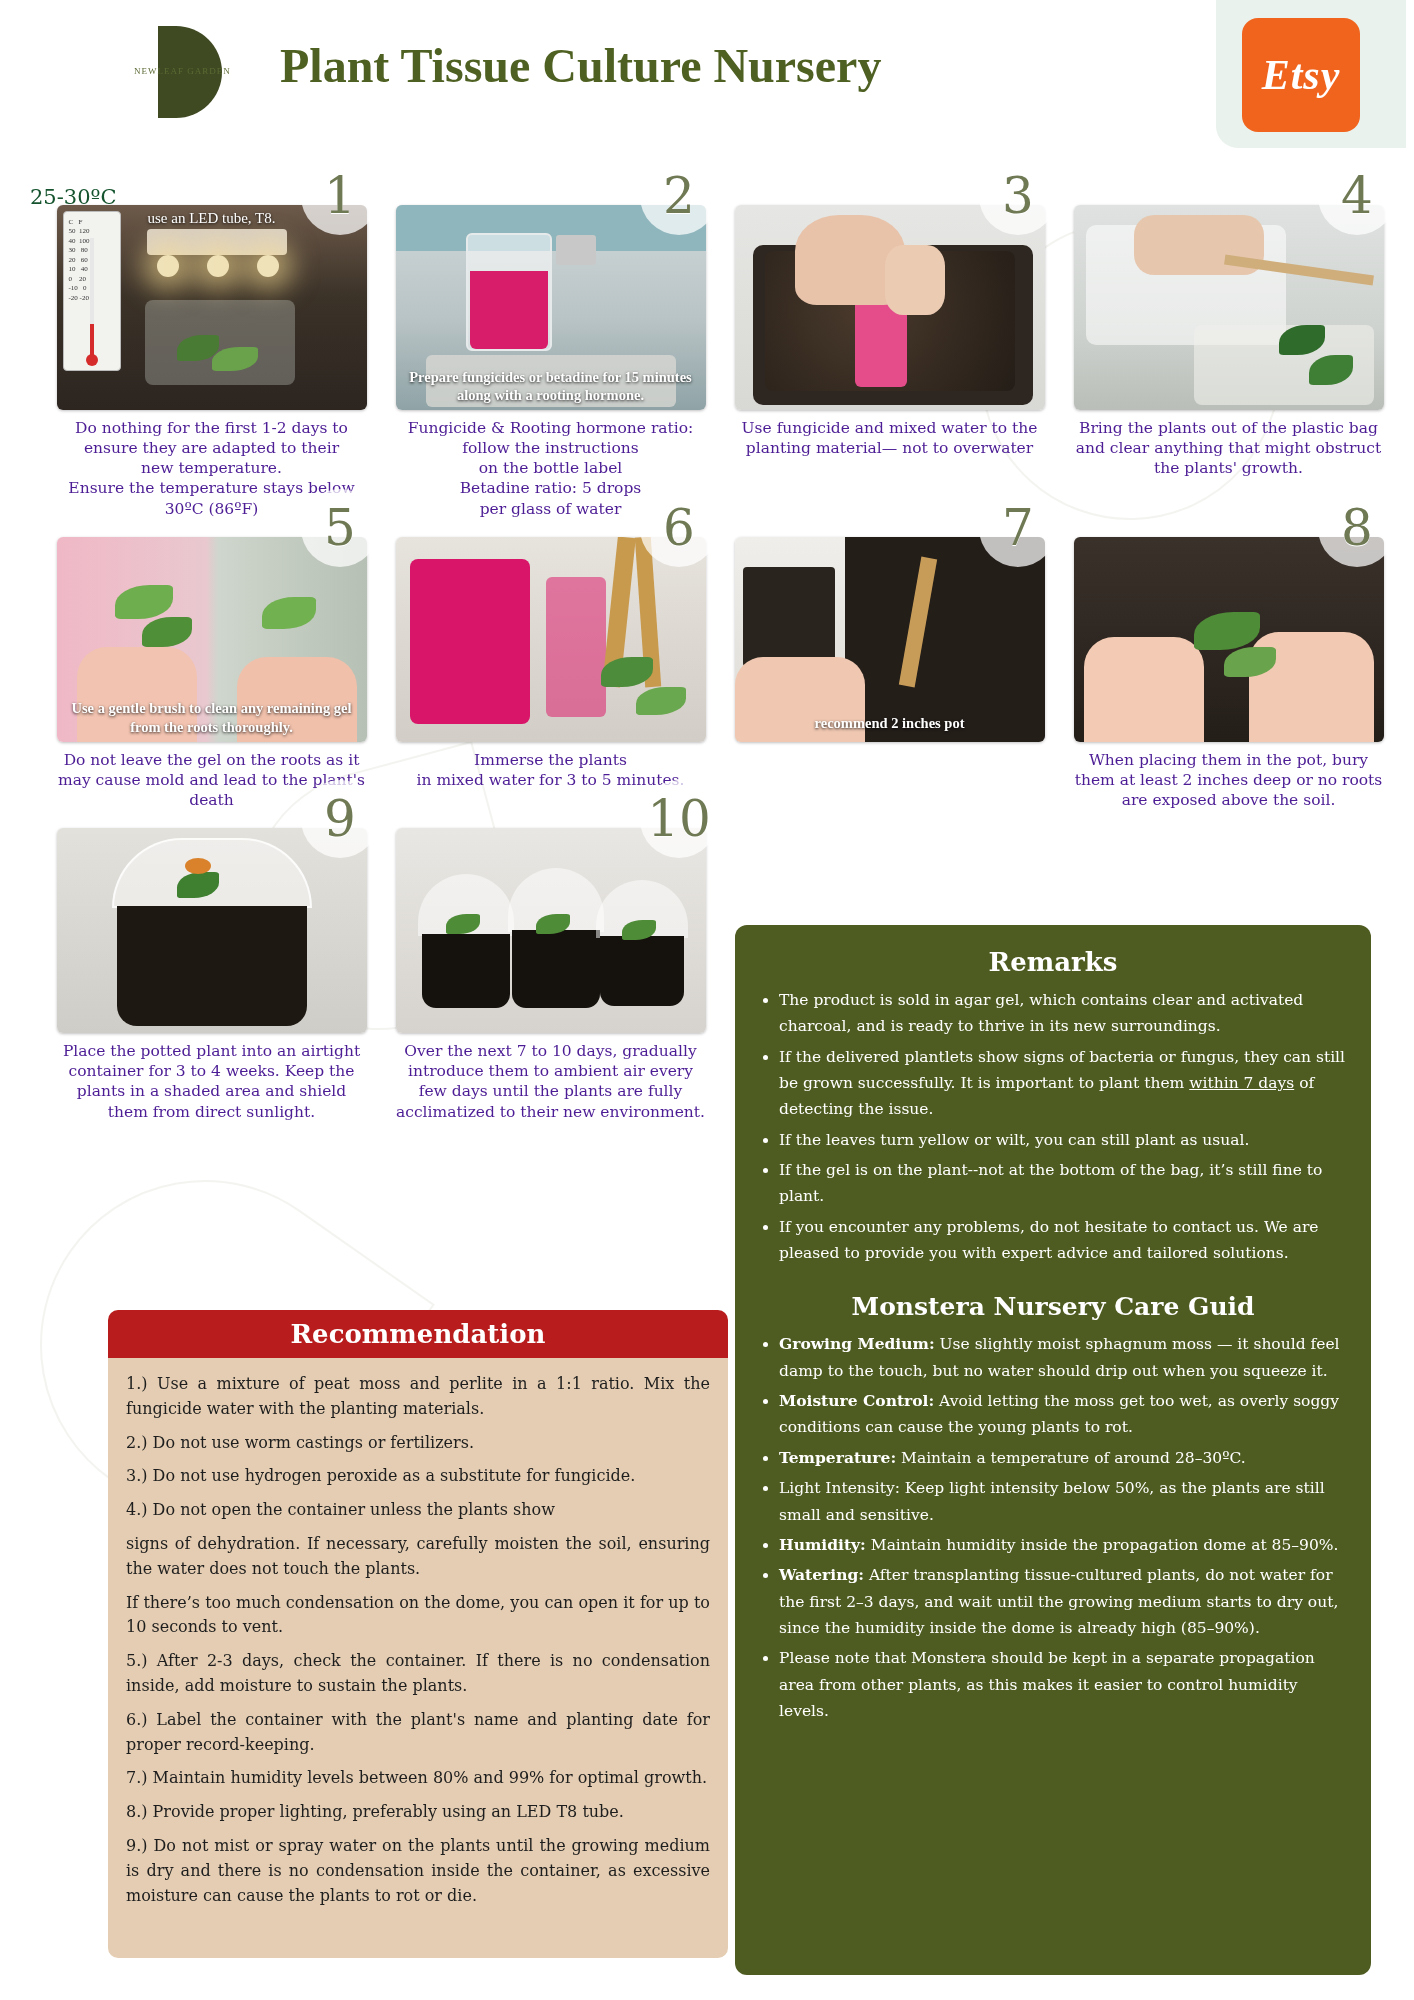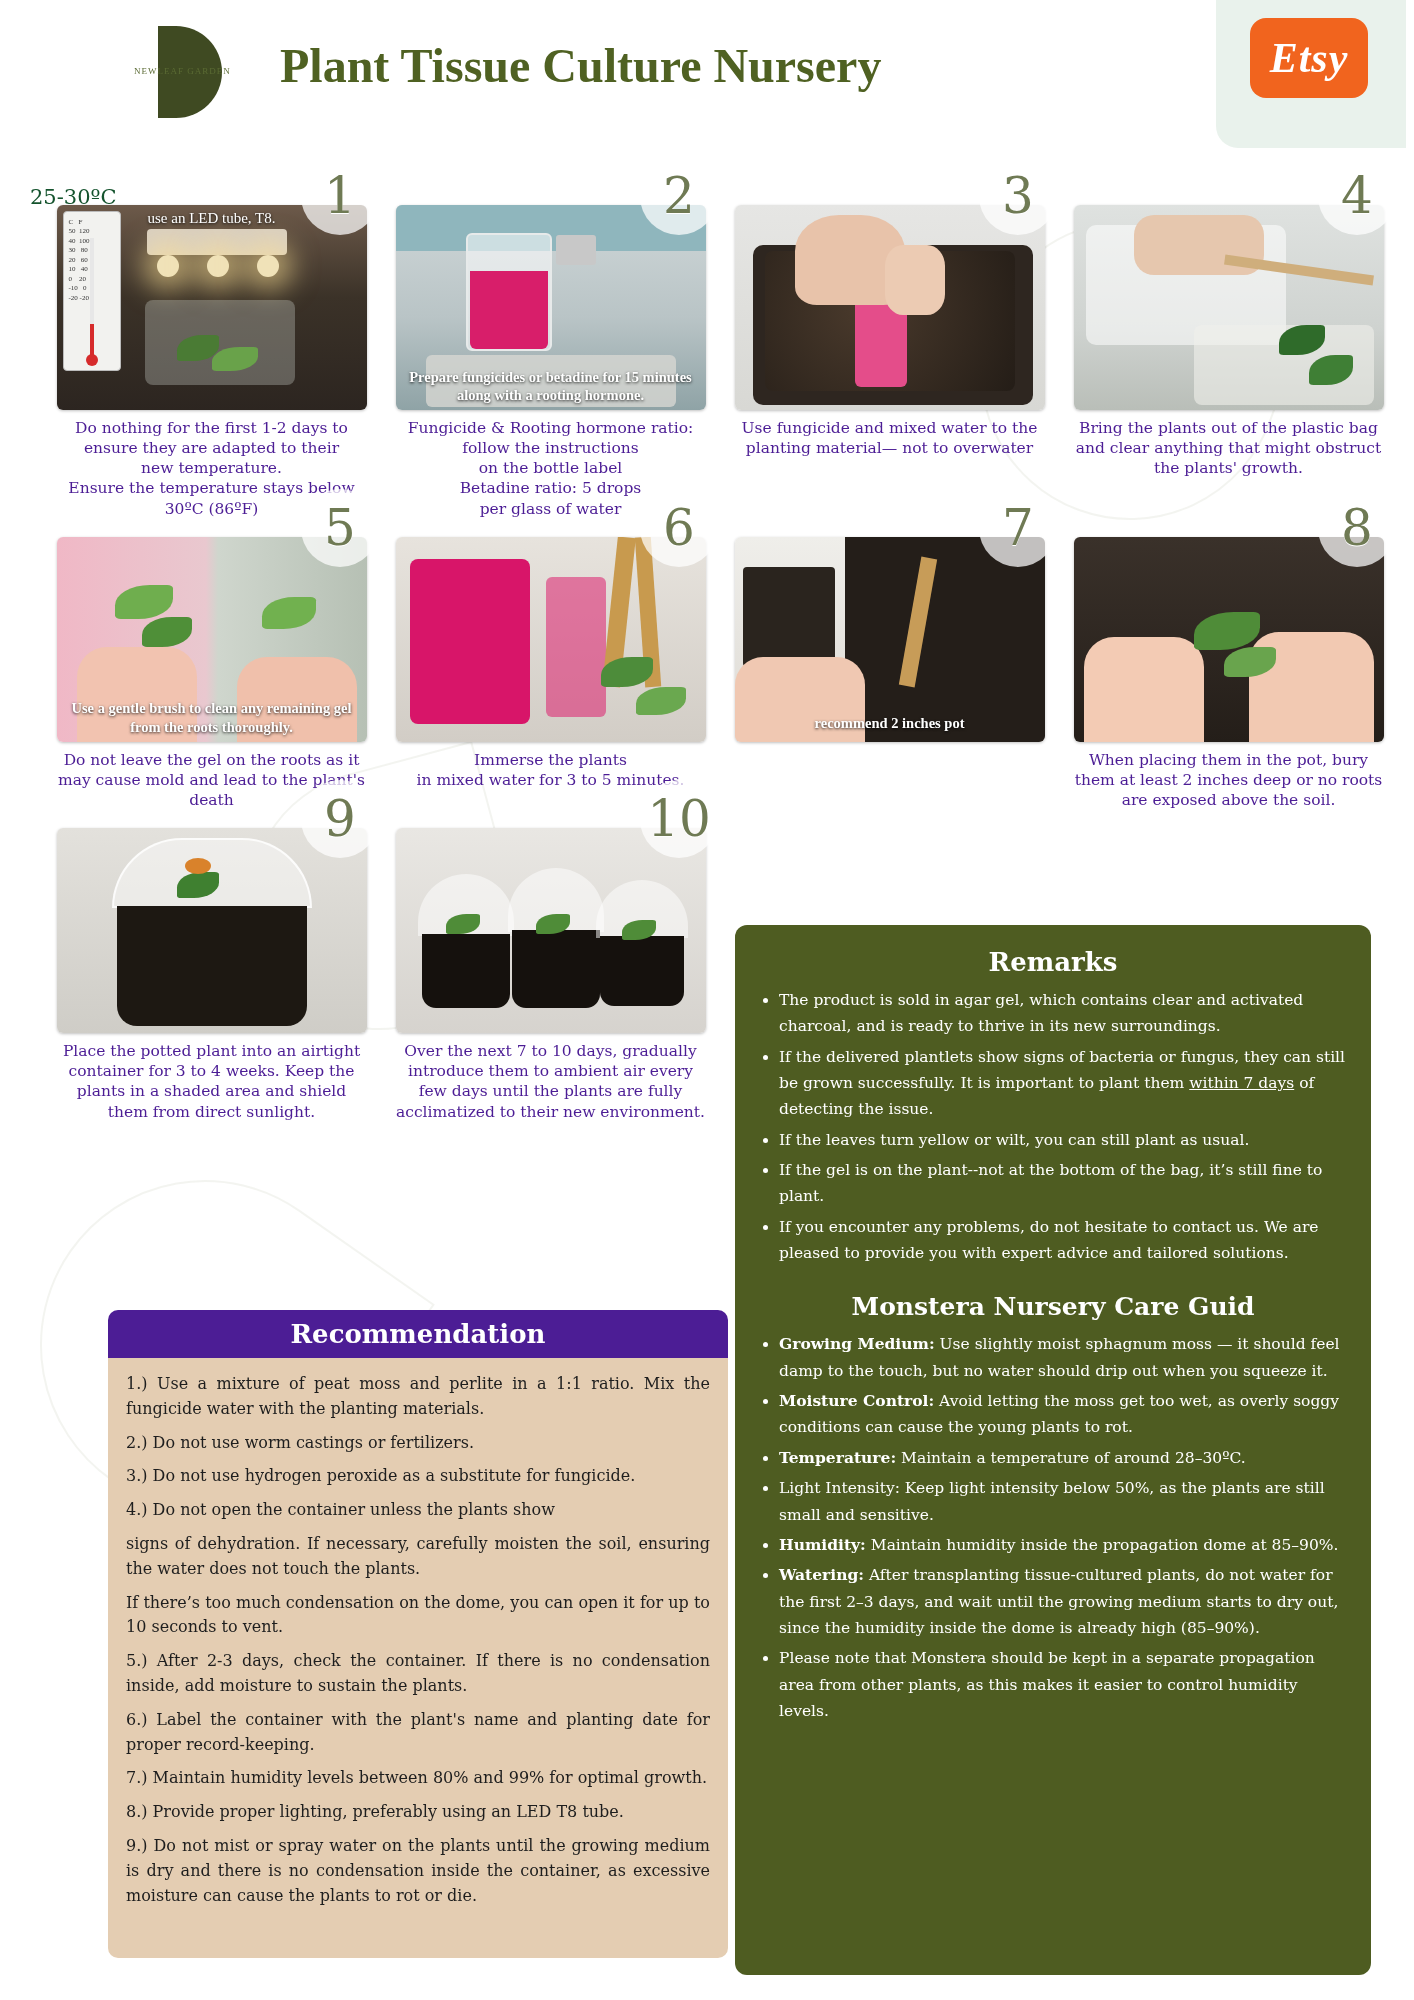--- a/index.html
+++ b/index.html
@@ -38,21 +38,21 @@
     position:absolute; left:280px; top:38px; width:860px;
     font-size:48px; font-weight:bold; color:#4f6122;
     font-family:Liberation Serif, serif;
     letter-spacing:0px;
   }
   .etsy-card {
     position:absolute; right:8px; top:0px; width:190px; height:148px;
     background:#e9f2ec; border-radius:0 0 0 22px;
   }
   .etsy-badge {
-    position:absolute; right:38px; top:18px; width:118px; height:80px;
+    position:absolute; right:46px; top:18px; width:118px; height:114px;
     background:#f1641e; border-radius:16px;
     color:#fff; font-family:"Liberation Serif", serif;
     font-size:42px; font-style:italic; font-weight:bold;
     display:flex; align-items:center; justify-content:center;
     letter-spacing:1px;
   }
 
   
   .temp-label {
     position:absolute; left:30px; top:185px;
@@ -99,21 +99,21 @@
   .thermo .bulb { position:absolute; left:22px; bottom:4px; width:12px; height:12px; background:#d62b2b; border-radius:50%;}
   .thermo .stem { position:absolute; left:26px; bottom:12px; width:4px; height:120px; background:#e7e7e7;}
   .thermo .stem i { position:absolute; left:0; bottom:0; width:4px; height:34px; background:#d62b2b; display:block;}
   .leafblob { position:absolute; border-radius:60% 10% 60% 10%; }
 
   
   .rec {
     position:absolute; left:108px; top:1310px; width:620px;
   }
   .rec-head {
-    height:48px; background:#4c1d95; color:#fff;
+    height:48px; background:#b91c1c; color:#fff;
     display:flex; align-items:center; justify-content:center;
     font-size:26px; font-weight:bold; font-family:"DejaVu Serif", serif;
     border-radius:10px 10px 0 0;
   }
   .rec-body {
     background:#e4cdb2; padding:14px 18px 20px 18px; border-radius:0 0 10px 10px;
     min-height:600px;
   }
   .rec-body p {
     margin:0 0 9px 0; font-size:16px; line-height:1.55; color:#1e1e1e;

